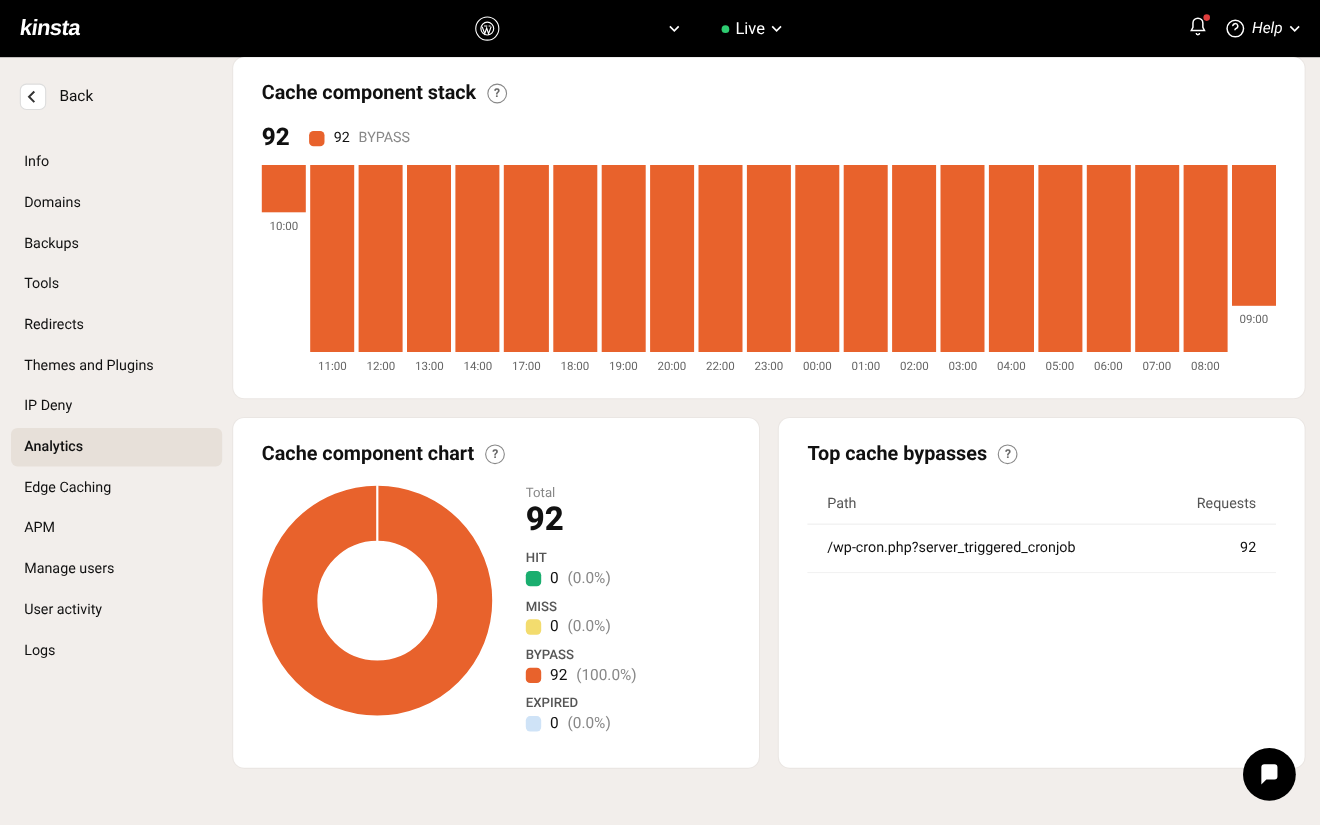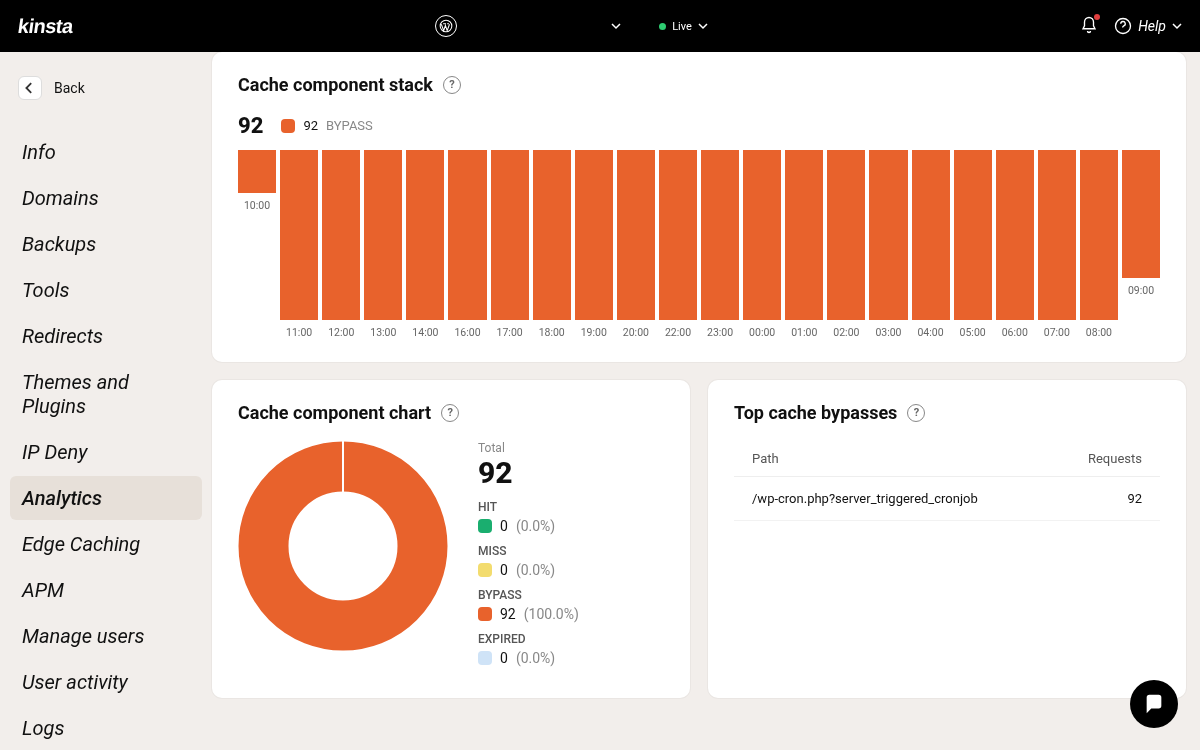--- a/index.html
+++ b/index.html
@@ -2,32 +2,32 @@
 <html><head>
 <meta charset="utf-8">
 <style>
   * { box-sizing: border-box; margin: 0; padding: 0; }
   body { font-family: -apple-system, BlinkMacSystemFont, "Segoe UI", Roboto, Helvetica, Arial, sans-serif; background: #f2eeeb; color: #111; font-size: 14px; }
   .topbar { background: #000; color: #fff; height: 52px; display: flex; align-items: center; padding: 0 18px; }
   .logo { font-weight: 800; letter-spacing: -0.5px; font-size: 20px; font-family: Arial, sans-serif; }
   .logo-shape { display:inline-block; transform: skewX(-8deg); }
   .top-center { flex:1; display:flex; align-items:center; justify-content:center; gap:18px; }
   .wp-icon { width:22px; height:22px; border:1.8px solid #fff; border-radius:50%; display:flex; align-items:center; justify-content:center; font-size:12px; font-weight:700; }
-  .top-dd { display:flex; align-items:center; gap:6px; font-size:11px; cursor:pointer; padding:6px 10px; border-radius:4px; }
+  .top-dd { display:flex; align-items:center; gap:6px; font-size:15px; cursor:pointer; padding:6px 10px; border-radius:4px; }
   .status-dot { width:7px; height:7px; border-radius:50%; background:#2ecc71; }
   .top-right { display:flex; align-items:center; gap:16px; }
   .bell-wrap { position:relative; }
   .bell-wrap .dot { position:absolute; top:-2px; right:-2px; width:6px; height:6px; background:#e03e3e; border-radius:50%; }
   .help { display:flex; align-items:center; gap:6px; cursor:pointer;font-style:italic; }
   .chev { width:10px; height:10px; }
   .layout { display:flex; }
   .sidebar { width:212px; padding:18px 10px; }
   .back-btn { display:flex; align-items:center; gap:12px; padding:6px 8px; margin-bottom:24px; cursor:pointer; }
   .back-arrow { width:24px; height:24px; border:1px solid #ddd; border-radius:6px; background:#fff; display:flex; align-items:center; justify-content:center; }
-  .nav-item { padding:10px 12px; border-radius:6px; cursor:pointer; font-size:20px; margin-bottom:2px;font-style:italic; }
+  .nav-item { padding:10px 12px; border-radius:6px; cursor:pointer; font-size:13px; margin-bottom:2px; }
   .nav-item.active { background:#e7e0d9; font-weight:500; }
   .main { flex:1; padding:0 14px 20px 0; }
   .card { background:#fff; border-radius:10px; padding:22px 26px; margin-bottom:18px; box-shadow:0 0 0 1px rgba(0,0,0,0.03); }
   .card-title { font-size:18px; font-weight:700; display:flex; align-items:center; gap:10px; margin-bottom:18px; }
   .qmark { width:18px; height:18px; border:1.5px solid #888; border-radius:50%; display:flex; align-items:center; justify-content:center; font-size:11px; color:#666; cursor:pointer; }
   .stack-header { display:flex; align-items:center; gap:18px; margin-bottom:12px; }
   .big-num { font-size:22px; font-weight:800; }
   .legend-sq { width:14px; height:14px; border-radius:4px; display:inline-block; }
   .legend-row { display:flex; align-items:center; gap:8px; font-size:13px; }
   .bar-chart { height:190px; display:flex; align-items:flex-start; gap:4px; }
@@ -152,24 +152,20 @@
             <div class="bar" style="height: 170px; background: rgb(232, 98, 44);"></div>
             <div class="bar-label">12:00</div>
           </div>
           <div class="bar-col">
             <div class="bar" style="height: 170px; background: rgb(232, 98, 44);"></div>
             <div class="bar-label">13:00</div>
           </div>
           <div class="bar-col">
             <div class="bar" style="height: 170px; background: rgb(232, 98, 44);"></div>
             <div class="bar-label">14:00</div>
-          </div>
-          <div class="bar-col">
-            <div class="bar" style="height: 170px; background: rgb(232, 98, 44);"></div>
-            <div class="bar-label">16:00</div>
           </div>
           <div class="bar-col">
             <div class="bar" style="height: 170px; background: rgb(232, 98, 44);"></div>
             <div class="bar-label">17:00</div>
           </div>
           <div class="bar-col">
             <div class="bar" style="height: 170px; background: rgb(232, 98, 44);"></div>
             <div class="bar-label">18:00</div>
           </div>
           <div class="bar-col">

